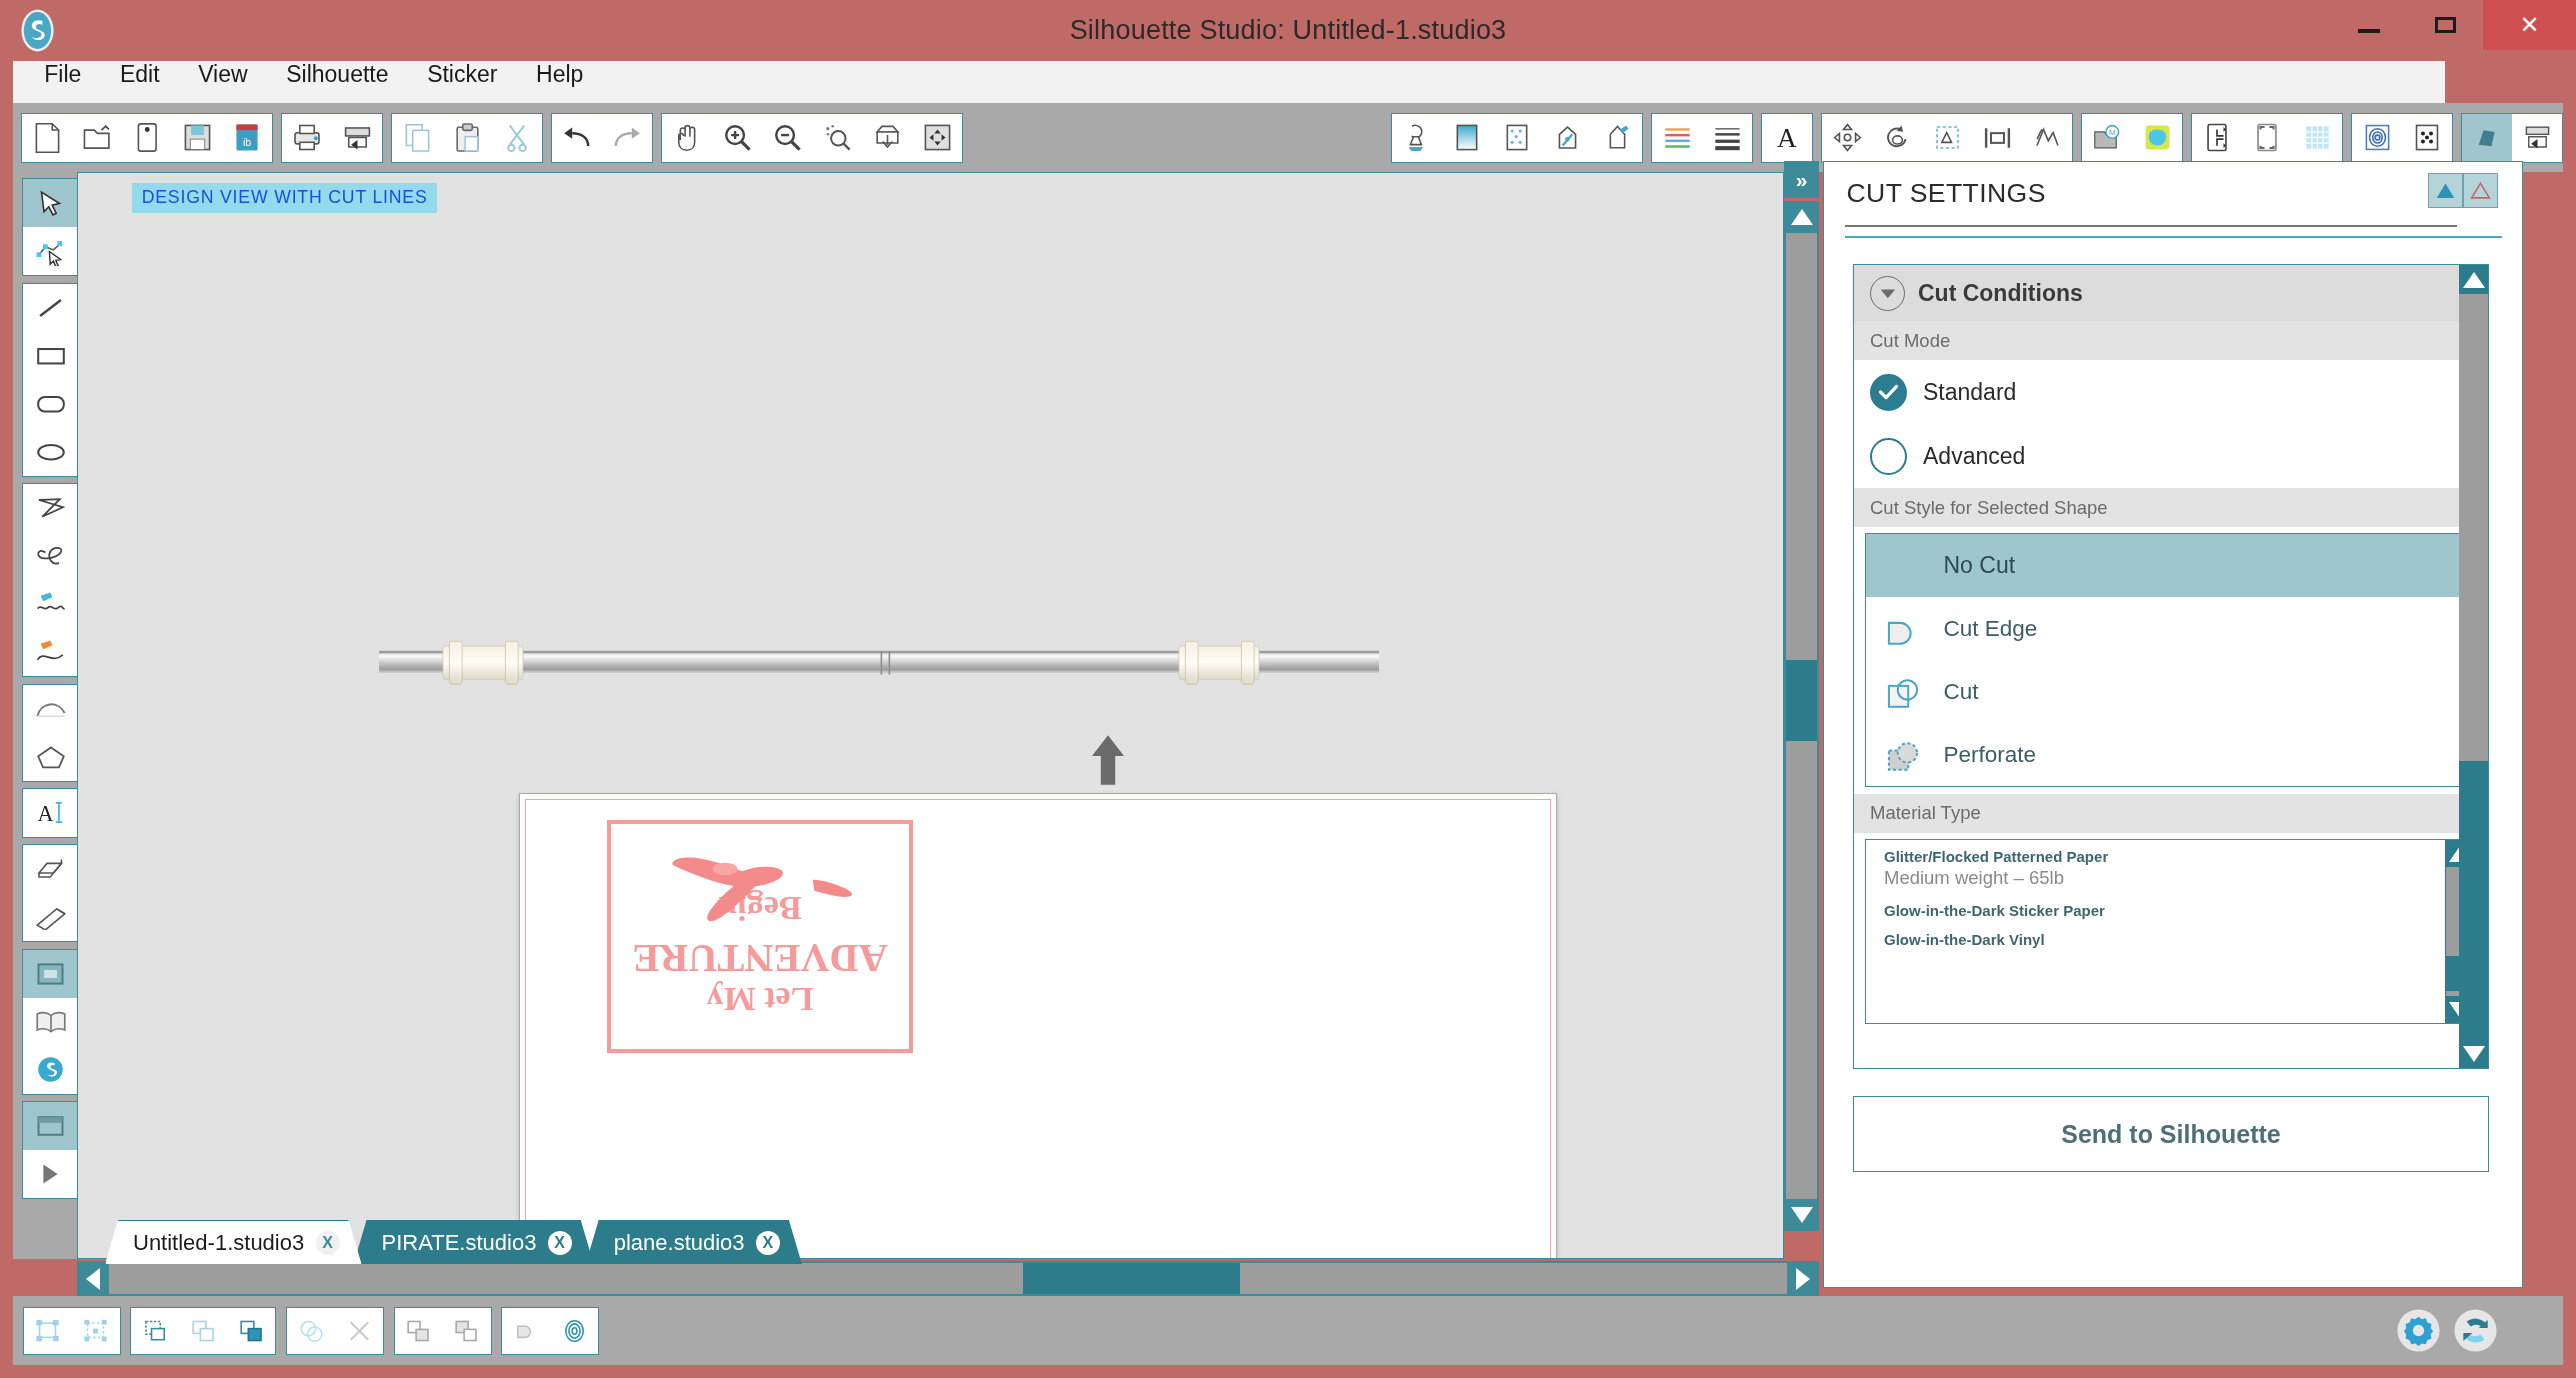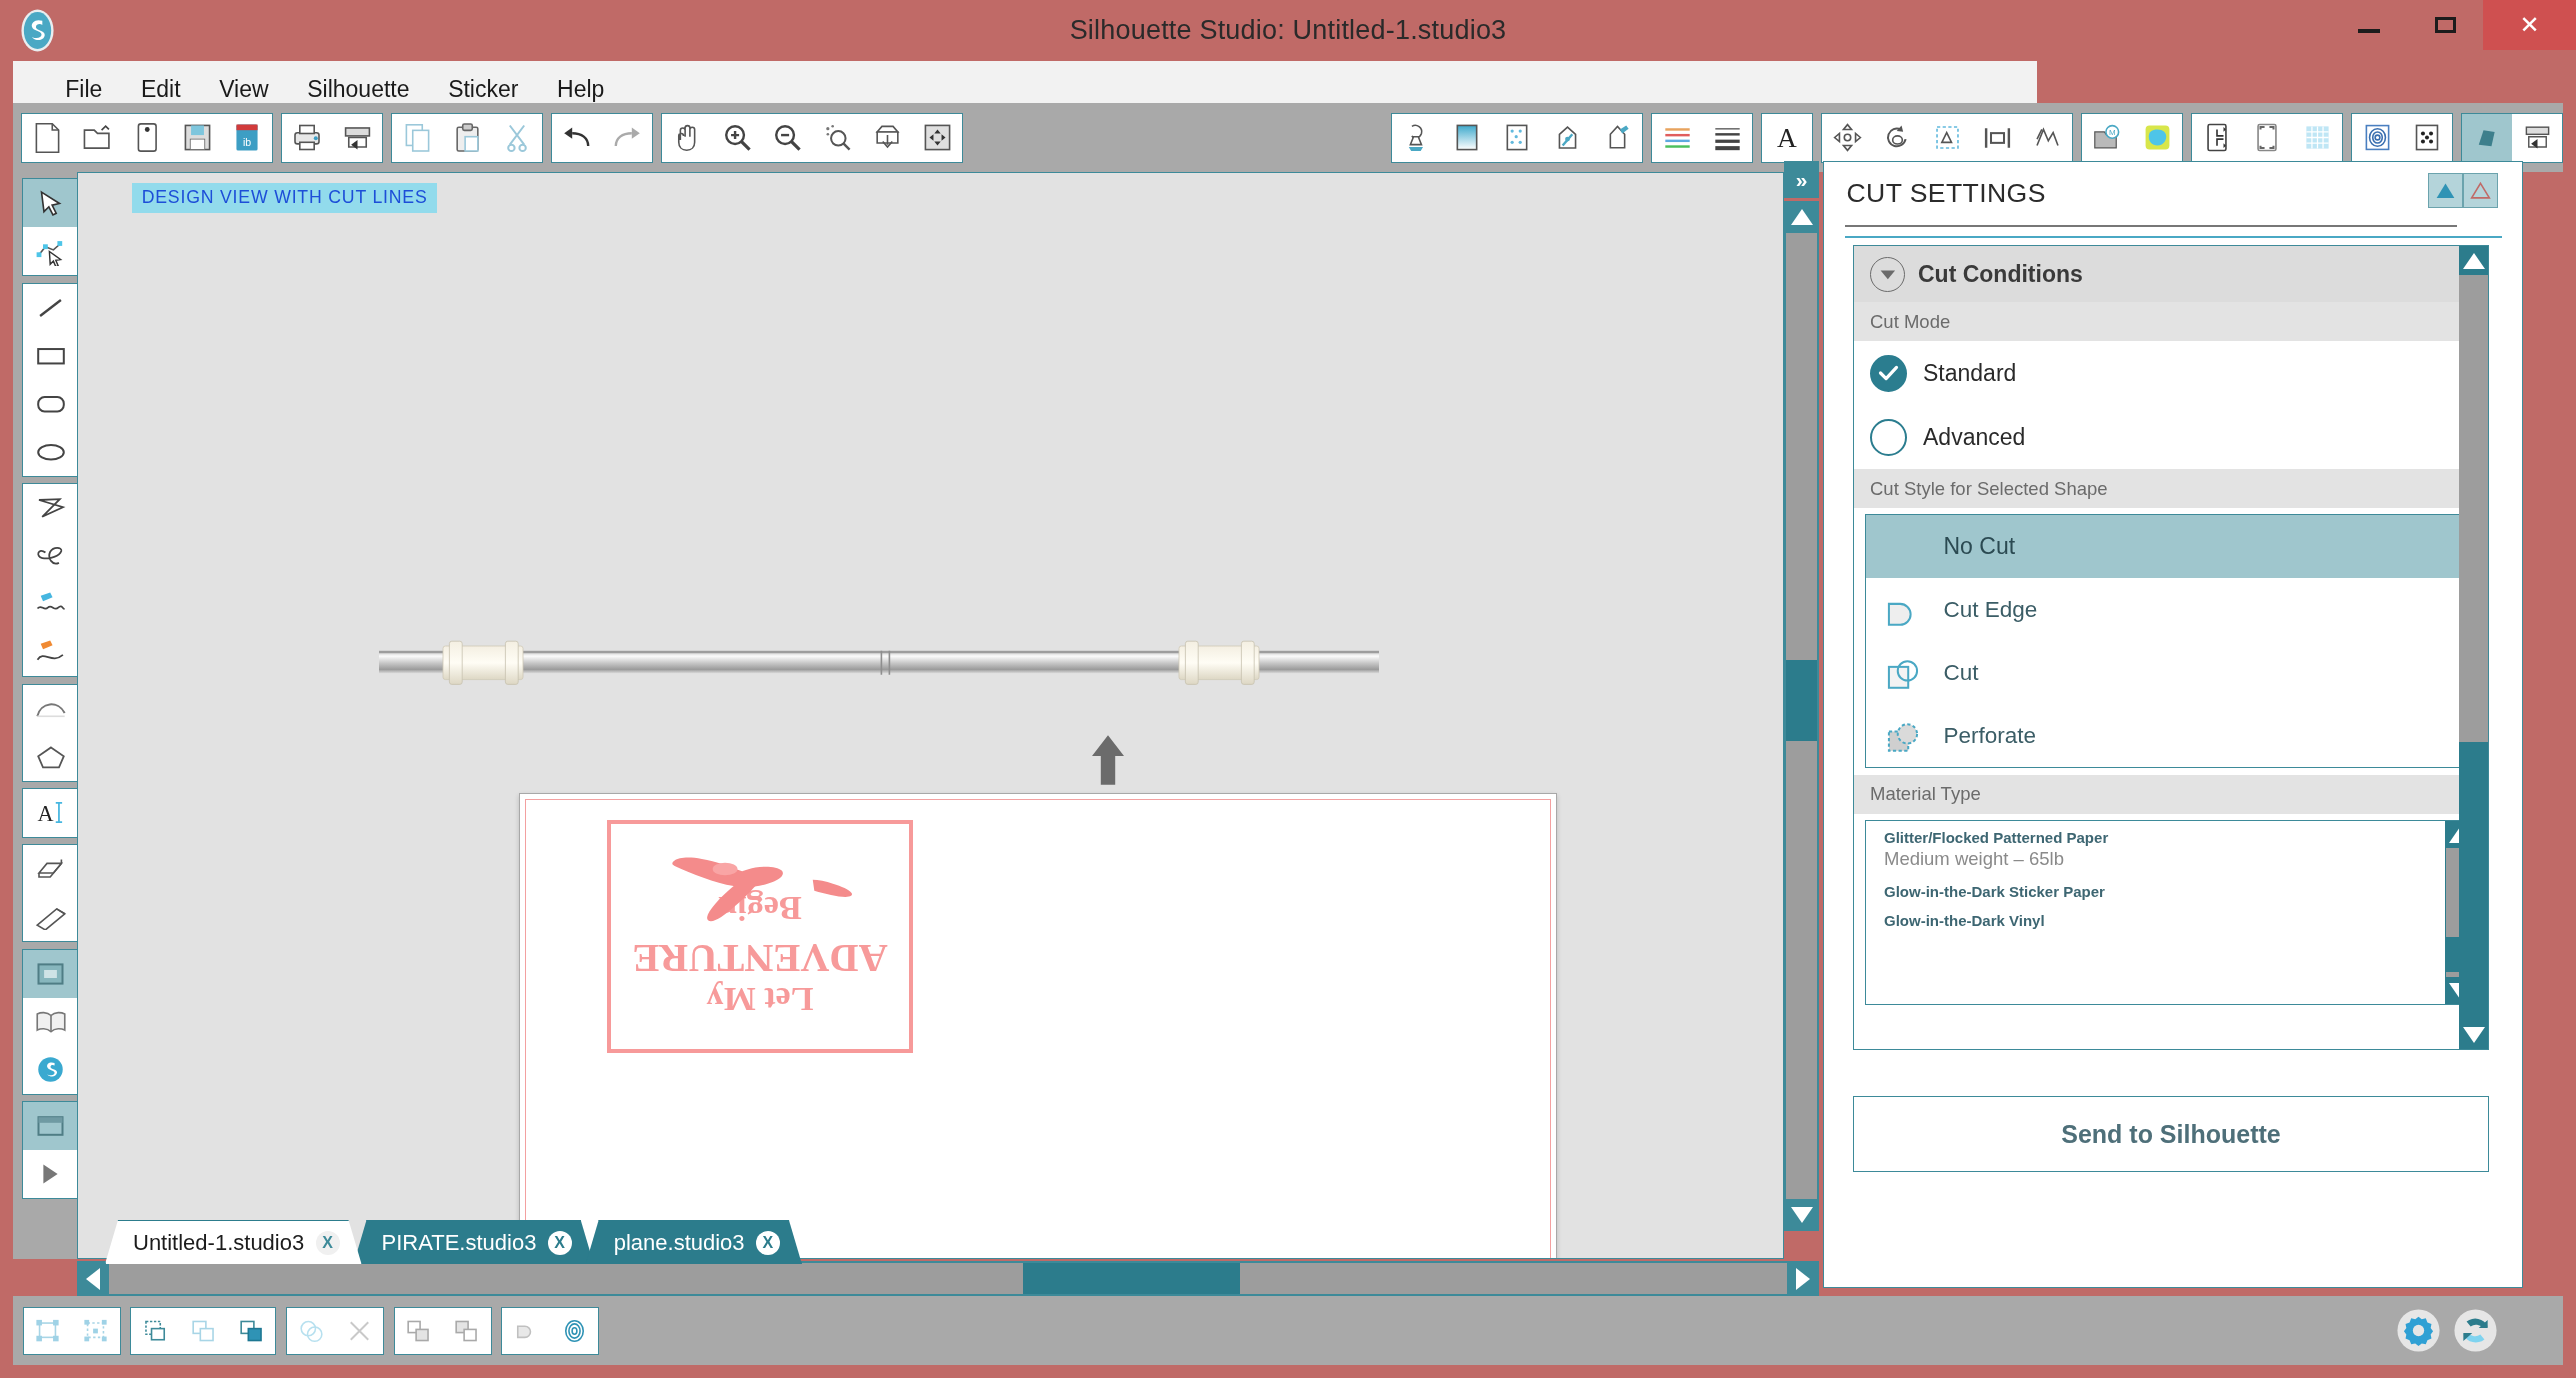--- a/index.html
+++ b/index.html
@@ -19,22 +19,22 @@
     font-size:27px; letter-spacing:0.2px;
   }
   .wbtns { position:absolute; right:0; top:0; height:50px; display:flex; }
   .wbtn { width:76px; height:50px; display:flex; align-items:center; justify-content:center;
     color:#1c1c1c; font-size:21px; cursor:pointer; }
   .wbtn.close { background:#cf5050; color:#fff; width:93px; font-size:24px; }
   .wbtn .min-bar { width:22.5px; height:4px; background:#1c1c1c; display:block; margin-top:11.3px;}
   .wbtn .max-sq { width:21px; height:16px; border:3.2px solid #1c1c1c; display:block; }
 
   
-  .menubar { position:absolute; left:13px; top:61px; width:2024px; height:42px;
-    background:#f2f2f2; display:flex; align-items:flex-end; padding-left:33px; }
+  .menubar { position:absolute; left:13px; top:61px; width:2432px; height:42px;
+    background:#f2f2f2; display:flex; align-items:flex-start; padding-left:12px; }
   .menu-item { font-size:23px; color:#1a1a1a; padding:0 19.3px; cursor:pointer; }
 
   
   .toolbar { position:absolute; left:13px; top:103px; width:2550px; height:69px;
     background:#a9a9a9; display:flex; align-items:center; }
   .tgroup { display:flex; align-items:center; background:#fff; border:1.6px solid #3d8a99;
     height:50px; margin-left:8px; }
   .tbtn { width:50px; height:47px; display:flex; align-items:center; justify-content:center; cursor:pointer; }
   .tbtn.sel { background:#9fc6cd; }
   .tspacer { flex:1 1 auto; }
@@ -98,21 +98,21 @@
   
   .rpanel { position:absolute; left:1823px; top:161px; width:700px; height:1127px;
     background:#fff; border:1.6px solid #3d8a99; }
   .rp-title { position:absolute; left:22.5px; top:16px; font-size:26.6px; color:#2b2b2b; letter-spacing:0.4px; }
   .rp-underline { position:absolute; left:21px; top:63px; width:612px; height:1.6px; background:#777; }
   .rp-accent { position:absolute; left:21px; top:74px; width:657px; height:2.4px; background:#4aa8c4; }
   .rp-corner { position:absolute; right:24px; top:11.3px; display:flex; }
   .rp-corner div { width:35px; height:35px; background:#b4d4da; border:0.8px solid #6ba3ad;
     display:flex; align-items:center; justify-content:center; cursor:pointer; }
 
-  .cutbox { position:absolute; left:29px; top:83px; width:636px; height:805px;
+  .cutbox { position:absolute; left:29px; top:102px; width:636px; height:805px;
     border:1.6px solid #3d8a99; background:#fff; overflow:hidden; }
   .cc-header { height:56px; background:#dcdcdc; display:flex; align-items:center; padding-left:16px; }
   .cc-header .caret { width:35px; height:35px; border-radius:50%; border:1.6px solid #6b6b6b;
     display:flex; align-items:center; justify-content:center; margin-right:13px; }
   .cc-header span.lbl { font-size:23px; color:#3a3a3a; font-weight:bold; }
   .sect-label { height:39px; background:#e3e3e3; display:flex; align-items:center;
     padding-left:16px; font-size:18.5px; color:#6b6b6b; }
   .radio-row { height:64px; display:flex; align-items:center; padding-left:16px; cursor:pointer; }
   .radio-row .ro { width:37px; height:37px; border-radius:50%; border:2.4px solid #2b7d8f;
     display:flex; align-items:center; justify-content:center; margin-right:16px; }

